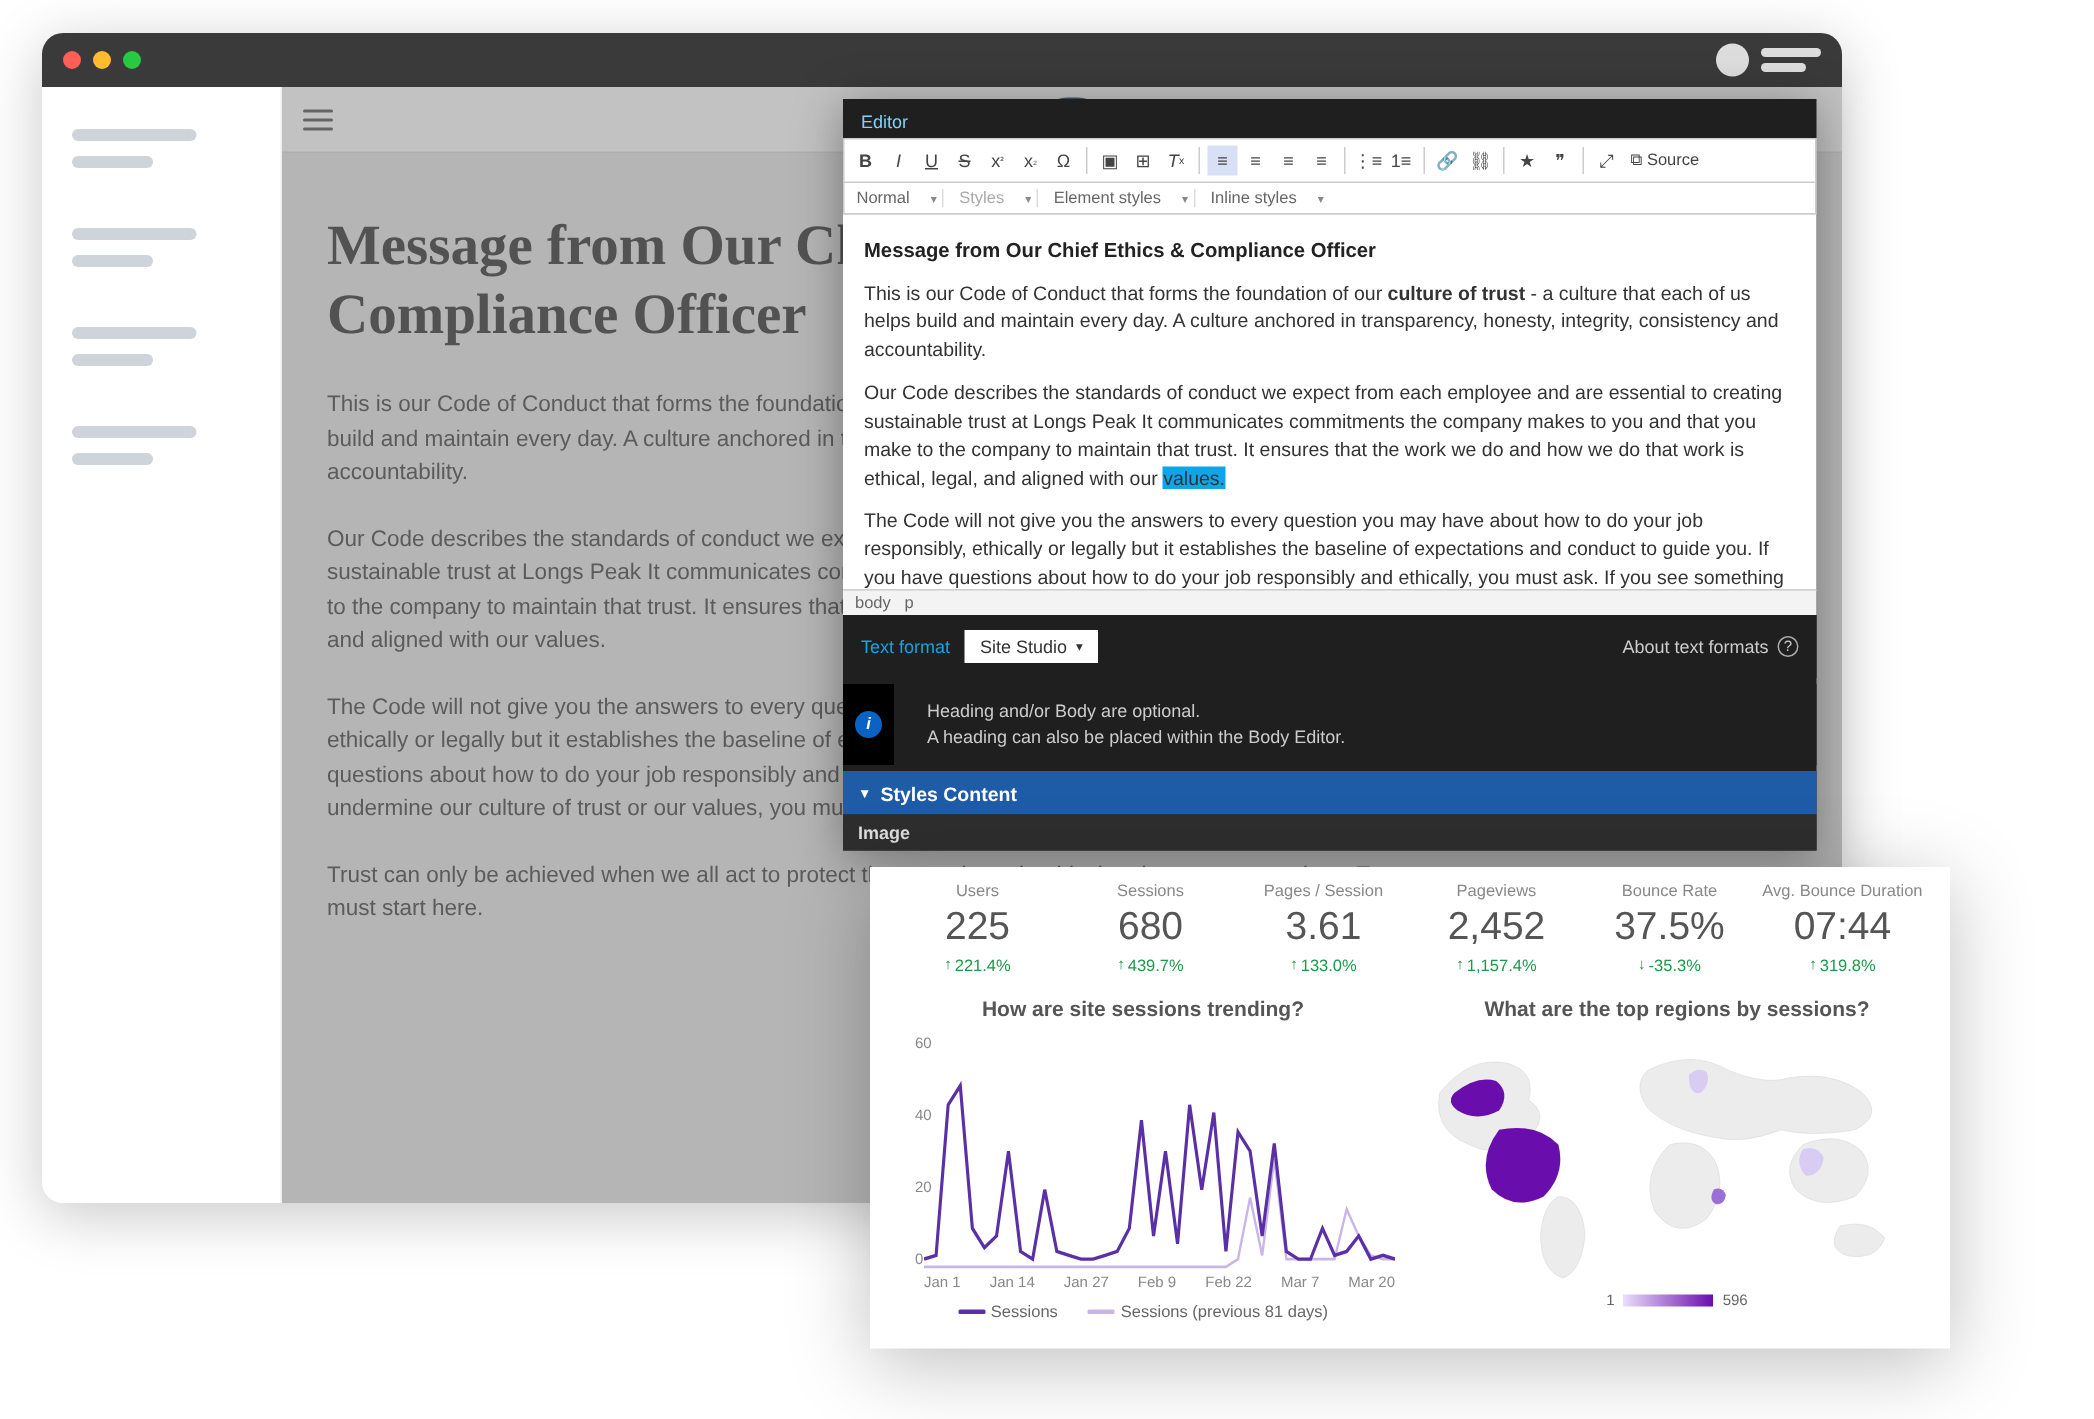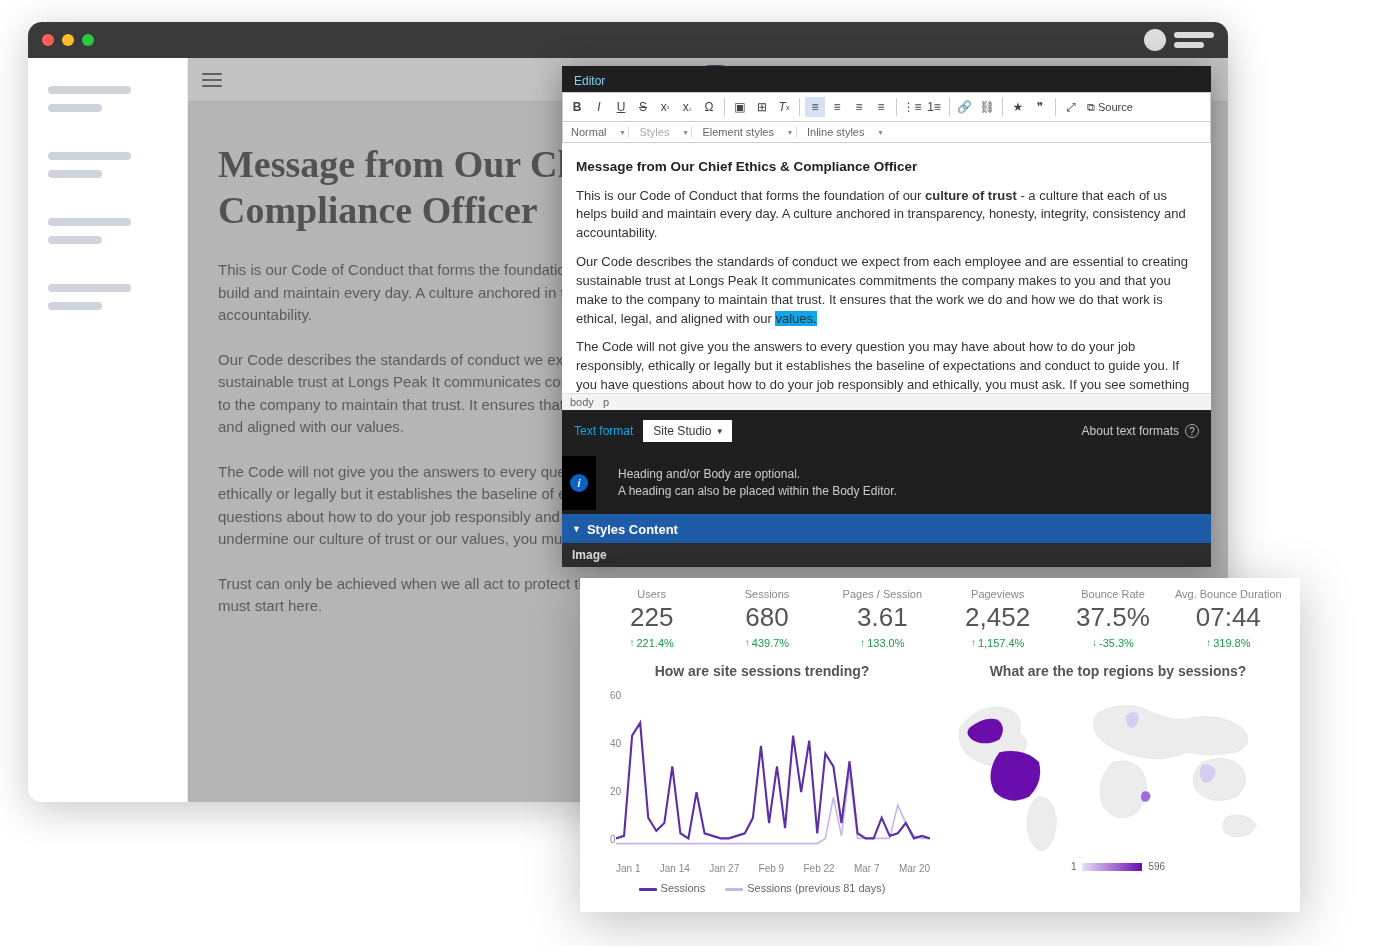--- a/index.html
+++ b/index.html
@@ -244,21 +244,21 @@
   .chart-col { flex:1; }
   .chart-title { text-align:center; font-size:14px; font-weight:600; color:#555; margin:8px 0; }
   .linechart {
     position:relative; height:160px;
     padding-left:22px;
   }
   .linechart .ylabel {
     position:absolute; left:4px; font-size:10px; color:#888; transform:translateY(-50%);margin-left:12px;
   }
   .linechart svg { width:100%; height:100%; }
-  .xlabels { display:flex; justify-content:space-between; font-size:10px; color:#888; padding-left:22px; margin-top:16px;}
+  .xlabels { display:flex; justify-content:space-between; font-size:10px; color:#888; padding-left:22px; margin-top:2px;}
   .legend { display:flex; gap:20px; justify-content:center; margin-top:8px; font-size:11px; color:#666;}
   .legend .swatch { width:18px; height:3px; display:inline-block; vertical-align:middle; margin-right:4px; border-radius:1px;}
 
   .worldmap { position:relative; height:170px; display:flex; align-items:center; justify-content:center;}
   .worldmap svg { width:100%; height:100%; }
   .map-scale { display:flex; align-items:center; gap:6px; justify-content:center; font-size:10px; color:#666; margin-top:4px;}
   .map-scale .grad { width:60px; height:8px; background:linear-gradient(to right, #e9defa, #6a0dad); }
 </style>
 </head>
 <body>

